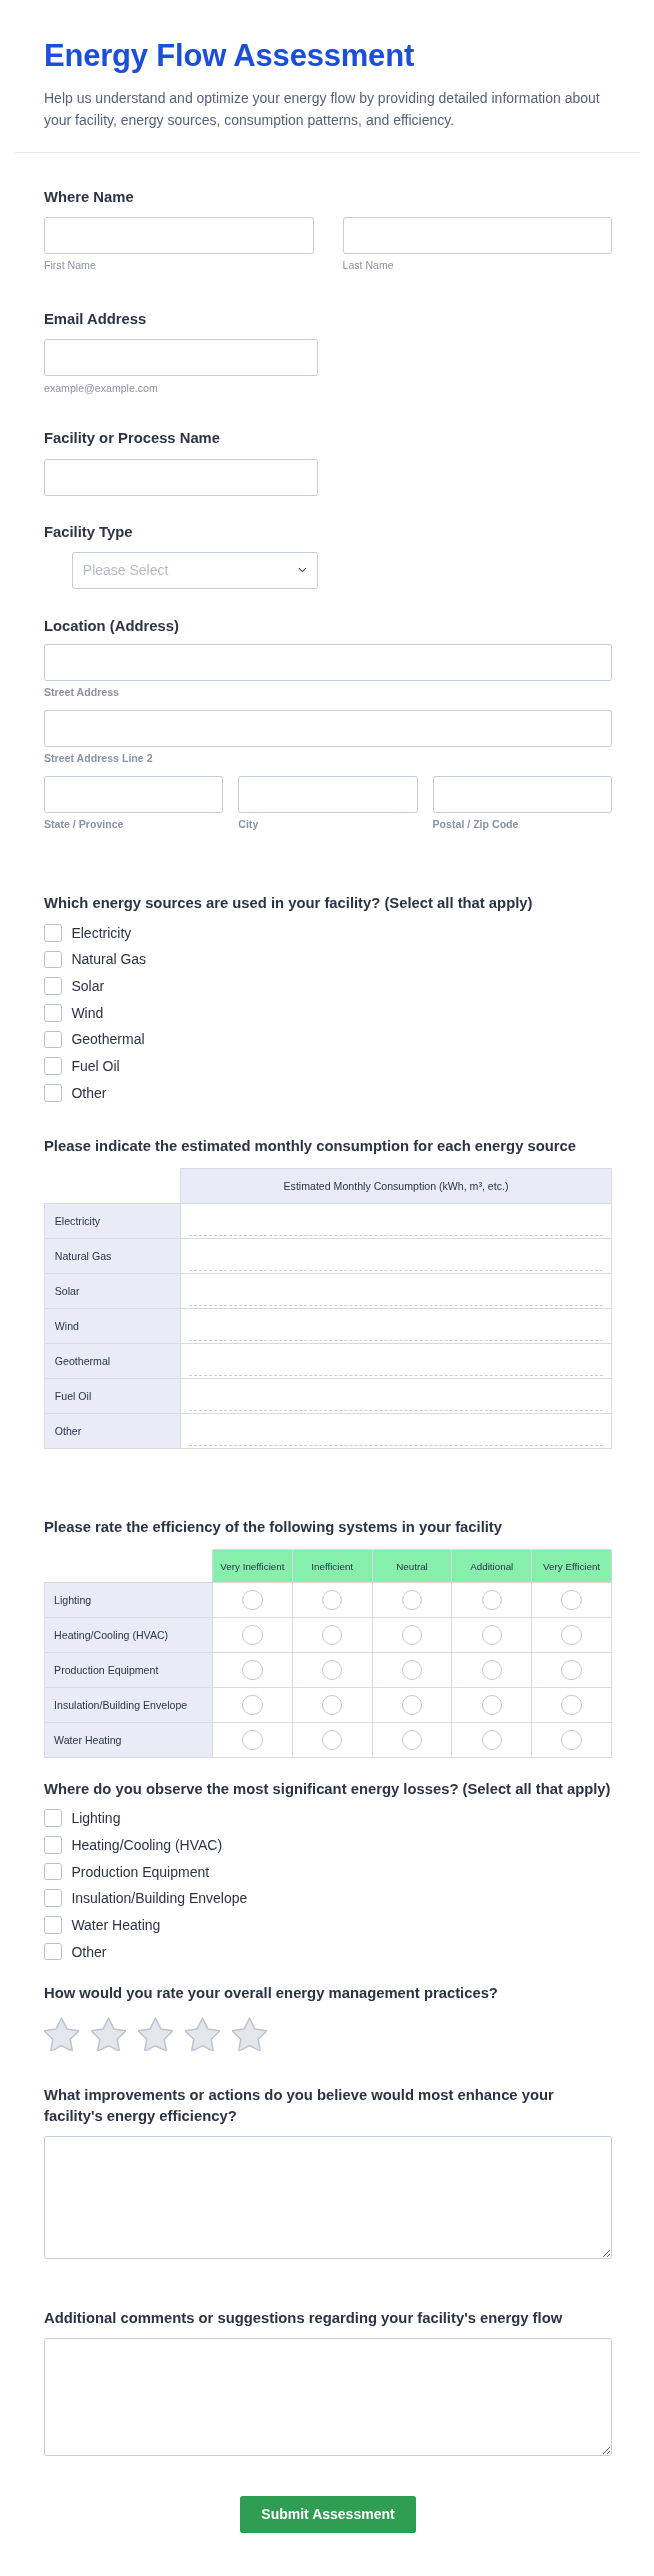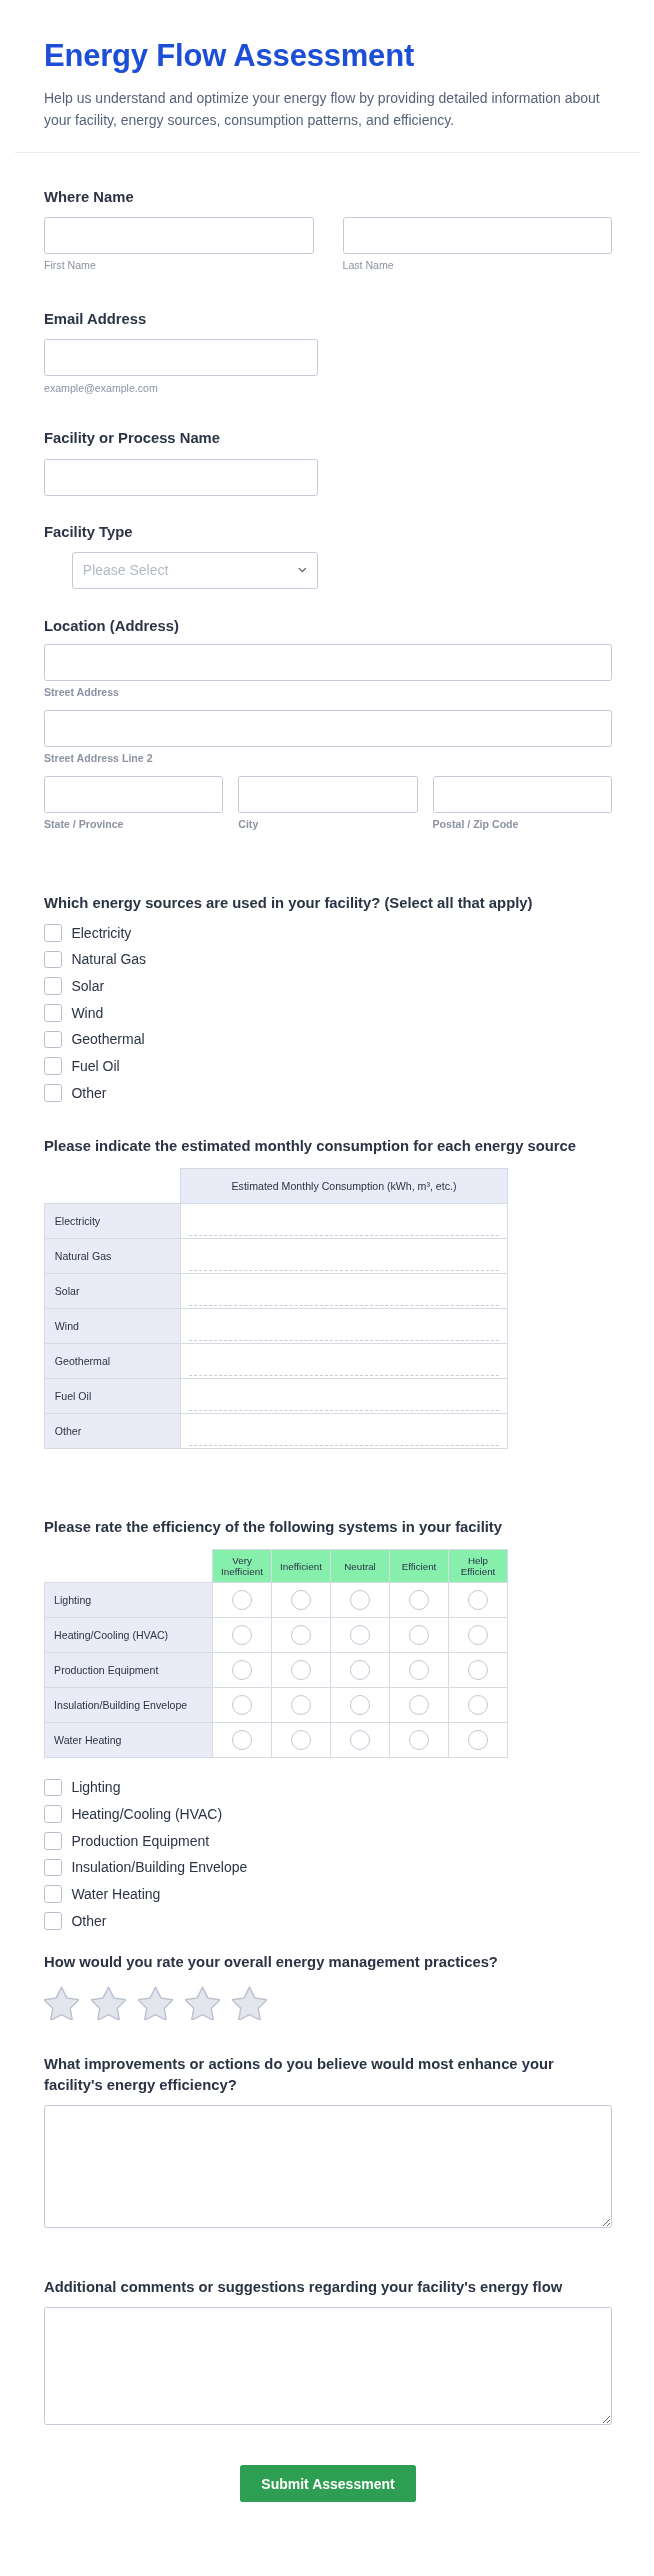--- a/index.html
+++ b/index.html
@@ -96,21 +96,21 @@
   .cb-item { display: flex; align-items: center; margin-bottom: 9.1px; cursor: pointer; }
   .cb-item:last-child { margin-bottom: 0; }
   .cb-box {
     width: 17.6px; height: 17.6px; flex: none;
     border: 0.7px solid #b9c0cd; border-radius: 2.8px;
     background: #fff; margin-right: 9.8px;
   }
   .cb-text { font-size: 14px; color: #2c3345; }
 
   .sec-ctable .qlabel, .sec-matrix .qlabel { margin-bottom: 11.3px; }
-  table.ctable, table.mtable { border-collapse: collapse; width: 464px; table-layout: fixed; }
+  table.ctable, table.mtable { border-collapse: collapse; width: 568px; table-layout: fixed; }
   .ctable th, .ctable td, .mtable th, .mtable td { border: 0.7px solid #d6dae3; }
   .ctable .corner, .mtable .corner { border: none; background: #fff; }
   .ctable .corner { width: 136px; }
   .ctable .chead {
     background: #e9ecf6; font-weight: 400; font-size: 10.6px;
     color: #2c3345; text-align: center; height: 35px; padding: 0 5.6px;
   }
   .ctable .rlabel {
     background: #e9ecf6; font-weight: 400; font-size: 10.6px;
     text-align: left; padding: 0 9.8px; height: 35px;
@@ -316,22 +316,22 @@
 
   <div class="sec-matrix">
     <div class="qlabel">Please rate the efficiency of the following systems in your facility</div>
     <table class="mtable">
       <thead>
         <tr>
           <th class="corner"></th>
           <th>Very Inefficient</th>
           <th>Inefficient</th>
           <th>Neutral</th>
-          <th>Efficient</th>
-          <th>Help Efficient</th>
+          <th>Additional</th>
+          <th>Very Efficient</th>
         </tr>
       </thead>
       <tbody>
         <tr>
           <th>Lighting</th>
           <td><span class="radio"></span></td>
           <td><span class="radio"></span></td>
           <td><span class="radio"></span></td>
           <td><span class="radio"></span></td>
           <td><span class="radio"></span></td>
@@ -366,20 +366,21 @@
           <td><span class="radio"></span></td>
           <td><span class="radio"></span></td>
           <td><span class="radio"></span></td>
           <td><span class="radio"></span></td>
         </tr>
       </tbody>
     </table>
   </div>
 
   <div class="sec-losses">
+    <div class="qlabel">Where do you observe the most significant energy losses? (Select all that apply)</div>
     <div class="cb-item">
       <span class="cb-box"></span>
       <span class="cb-text">Lighting</span>
     </div>
     <div class="cb-item">
       <span class="cb-box"></span>
       <span class="cb-text">Heating/Cooling (HVAC)</span>
     </div>
     <div class="cb-item">
       <span class="cb-box"></span>

